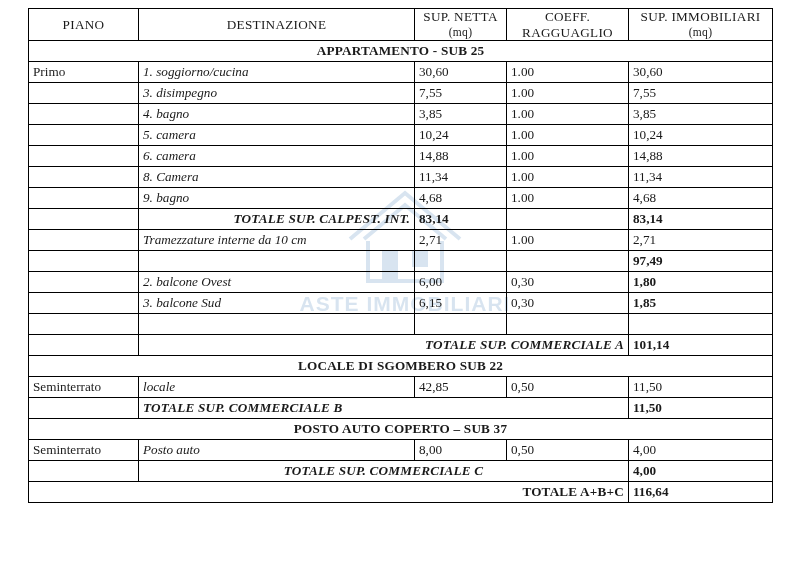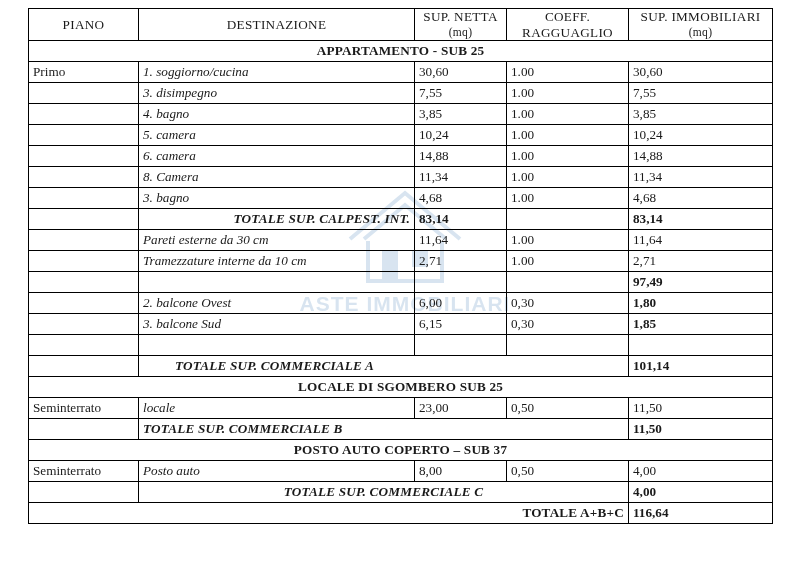--- a/index.html
+++ b/index.html
@@ -205,38 +205,31 @@
         </tr>
         <tr>
           <td class="left piano-cell"></td>
           <td class="left dest-cell" colspan="1">8. Camera</td>
           <td class="val">11,34</td>
           <td class="val">1.00</td>
           <td class="val">11,34</td>
         </tr>
         <tr>
           <td class="left piano-cell"></td>
-          <td class="left dest-cell" colspan="1">3. bagno</td>
+          <td class="left dest-cell" colspan="1">9. bagno</td>
           <td class="val">4,68</td>
           <td class="val">1.00</td>
           <td class="val">4,68</td>
         </tr>
         <tr>
           <td class="left piano-cell"></td>
           <td class="left dest-cell total-label" colspan="1" style="text-align: right;">TOTALE SUP. CALPEST. INT.</td>
           <td class="val bold">83,14</td>
           <td class="val"></td>
           <td class="val bold">83,14</td>
-        </tr>
-        <tr>
-          <td class="left piano-cell"></td>
-          <td class="left dest-cell" colspan="1">Pareti esterne da 30 cm</td>
-          <td class="val">11,64</td>
-          <td class="val">1.00</td>
-          <td class="val">11,64</td>
         </tr>
         <tr>
           <td class="left piano-cell"></td>
           <td class="left dest-cell" colspan="1">Tramezzature interne da 10 cm</td>
           <td class="val">2,71</td>
           <td class="val">1.00</td>
           <td class="val">2,71</td>
         </tr>
         <tr>
           <td class="left piano-cell"></td>
@@ -261,30 +254,30 @@
         </tr>
         <tr>
           <td class="left piano-cell"></td>
           <td class="left dest-cell" colspan="1"></td>
           <td class="val"></td>
           <td class="val"></td>
           <td class="val"></td>
         </tr>
         <tr>
           <td class="left piano-cell"></td>
-          <td class="left dest-cell total-label" colspan="3" style="text-align: left; padding-left: 36px;">TOTALE SUP. COMMERCIALE A</td>
+          <td class="left dest-cell total-label" colspan="3" style="text-align: right; padding-left: 36px;">TOTALE SUP. COMMERCIALE A</td>
           <td class="val bold">101,14</td>
         </tr>
         <tr class="section-row">
-          <td class="center" colspan="5">LOCALE DI SGOMBERO SUB 25</td>
+          <td class="center" colspan="5">LOCALE DI SGOMBERO SUB 22</td>
         </tr>
         <tr>
           <td class="left piano-cell">Seminterrato</td>
           <td class="left dest-cell" colspan="1">locale</td>
-          <td class="val">23,00</td>
+          <td class="val">42,85</td>
           <td class="val">0,50</td>
           <td class="val">11,50</td>
         </tr>
         <tr>
           <td class="left piano-cell"></td>
           <td class="left dest-cell total-label" colspan="3" style="text-align: left;">TOTALE SUP. COMMERCIALE B</td>
           <td class="val bold">11,50</td>
         </tr>
         <tr class="section-row">
           <td class="center" colspan="5">POSTO AUTO COPERTO – SUB 37</td>

